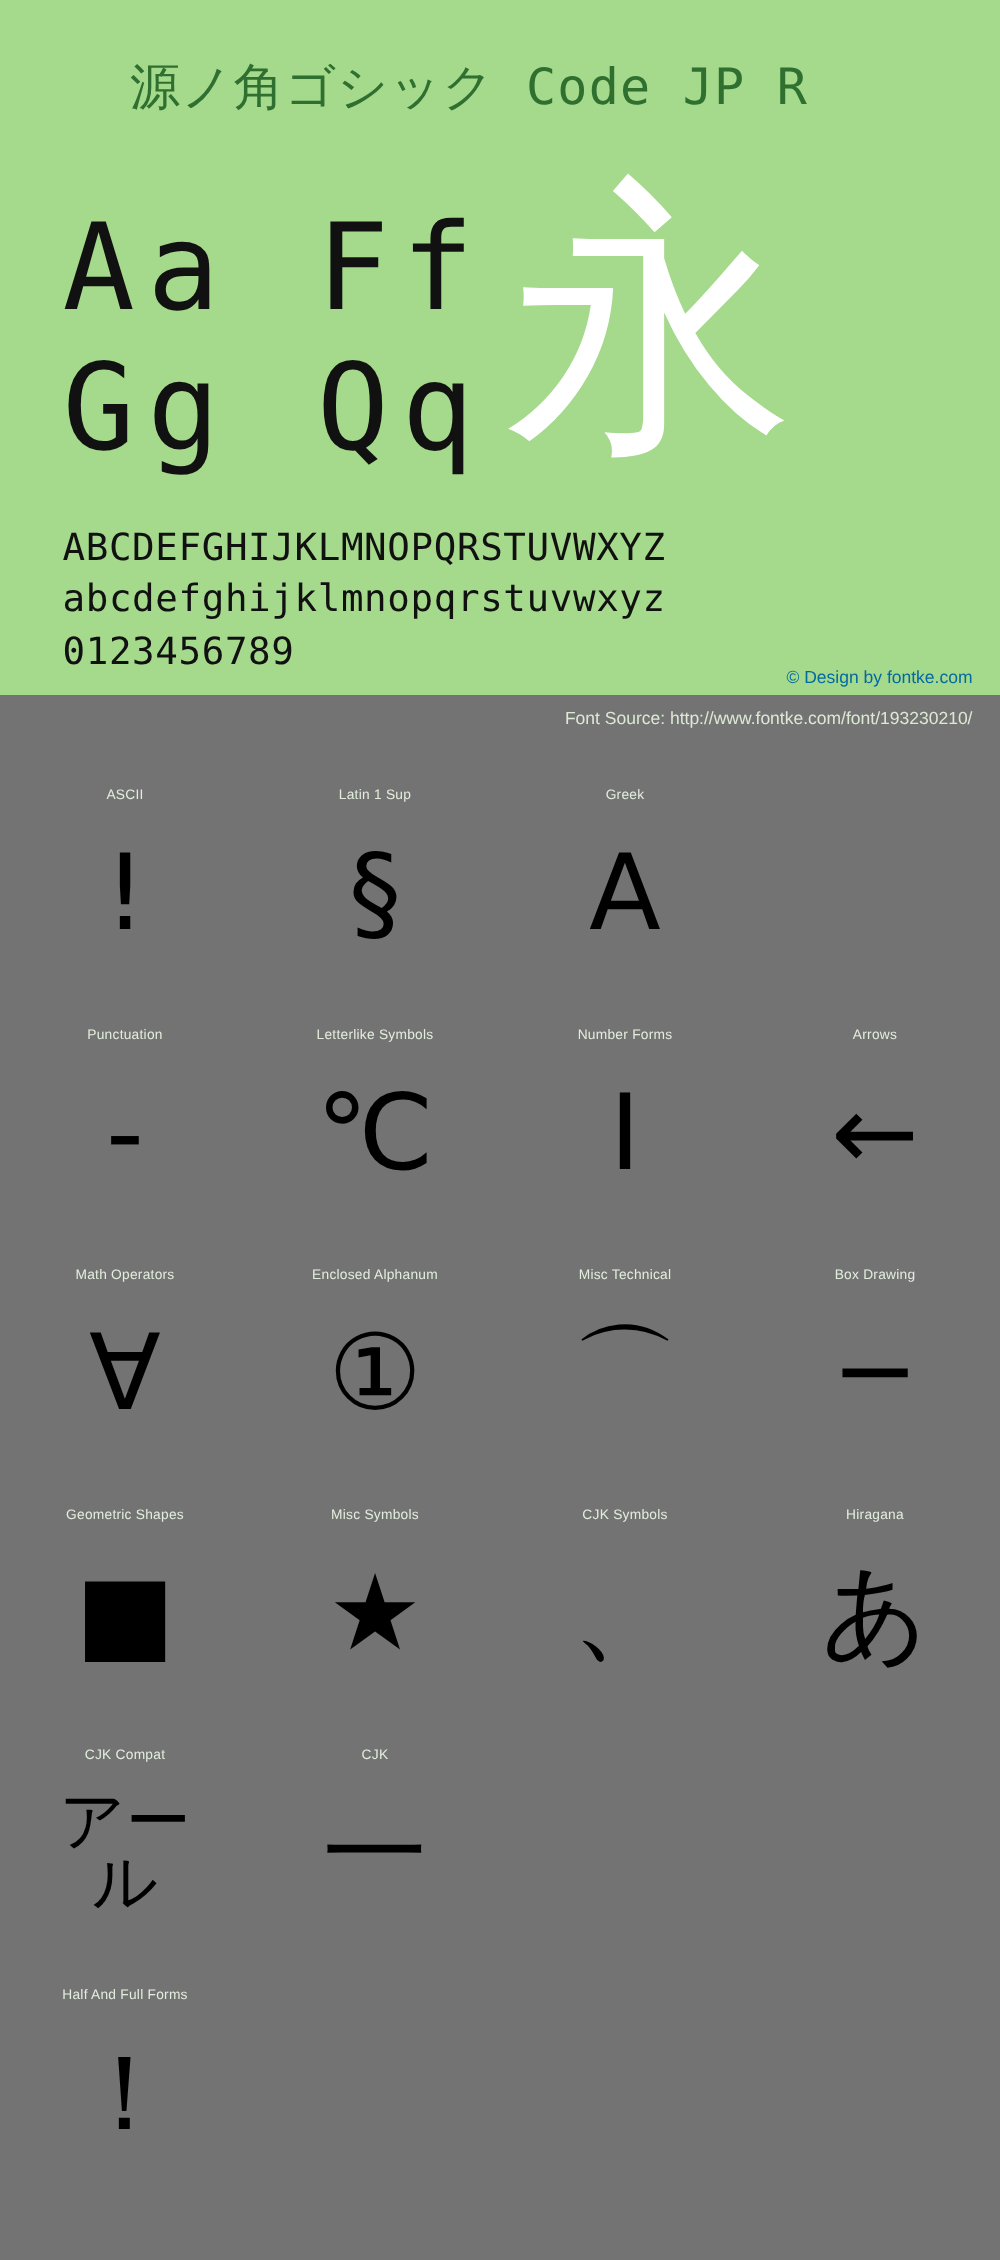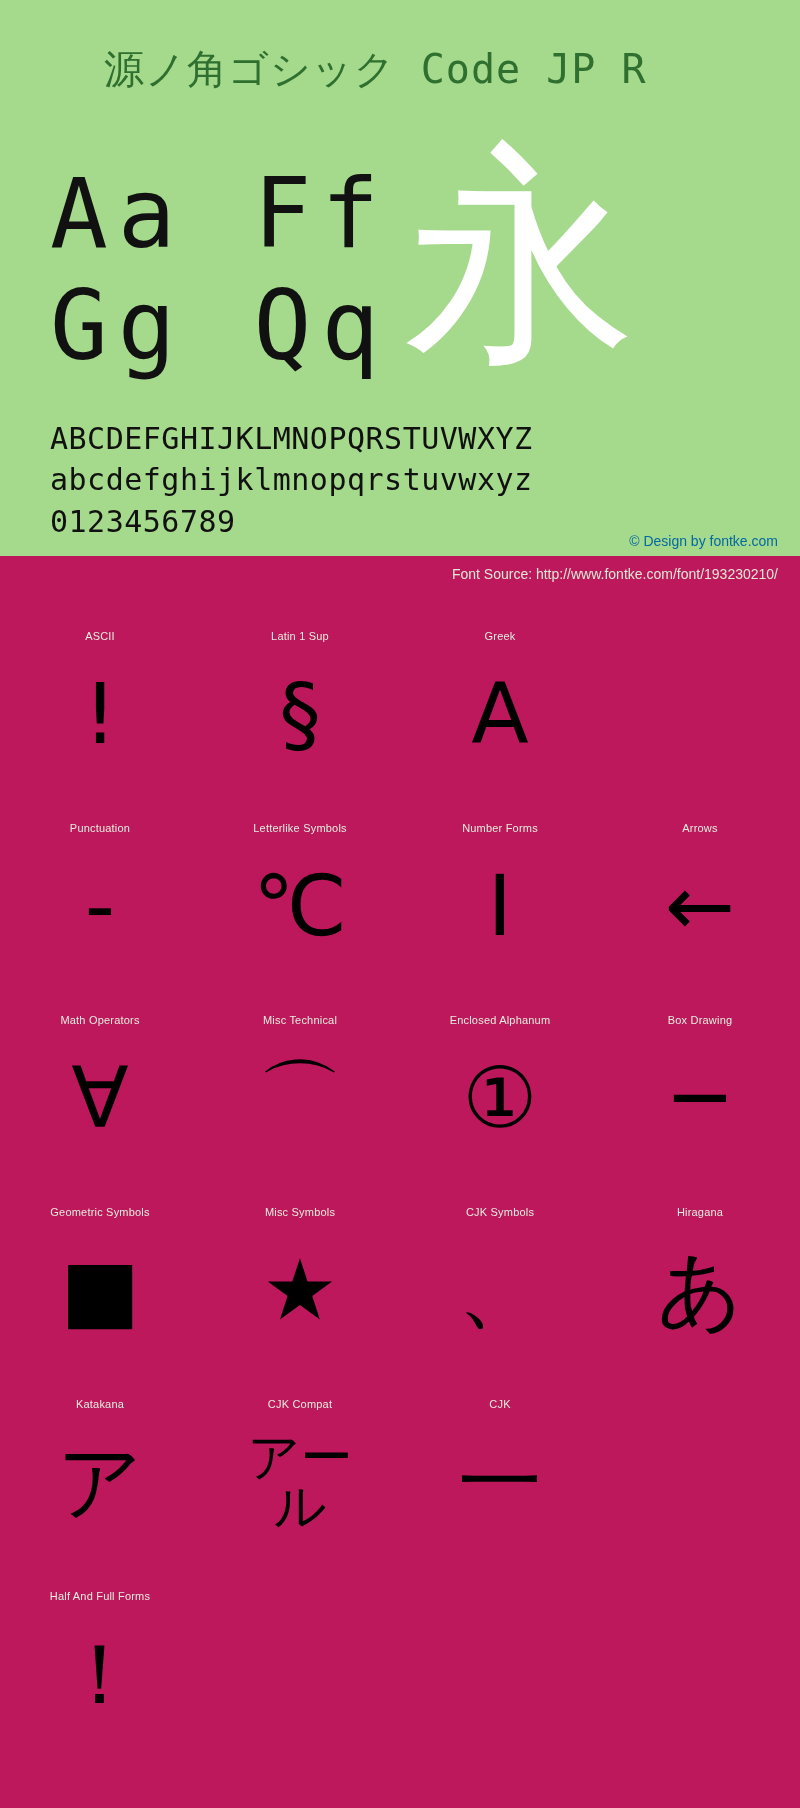--- a/index.html
+++ b/index.html
@@ -99,21 +99,21 @@
     white-space: nowrap;
   }
 
   
   .bottom-panel {
     position: absolute;
     left: 0;
     top: 556px;
     width: 800px;
     height: 1252px;
-    background: #be185d;
+    background: #737373;
     overflow: hidden;
   }
   .source-line {
     position: absolute;
     right: 22px;
     top: 10px;
     font-family: "Liberation Sans", sans-serif;
     font-size: 14px;
     color: #dce9d4;
     white-space: nowrap;
@@ -235,56 +235,52 @@
             <div class="glyph-label">Arrows</div>
             <div class="glyph-char">←</div>
           </div>
         </div>
         <div class="glyph-row">
           <div class="glyph-cell">
             <div class="glyph-label">Math Operators</div>
             <div class="glyph-char">∀</div>
           </div>
           <div class="glyph-cell">
+            <div class="glyph-label">Enclosed Alphanum</div>
+            <div class="glyph-char">①</div>
+          </div>
+          <div class="glyph-cell">
             <div class="glyph-label">Misc Technical</div>
             <div class="glyph-char">⌒</div>
           </div>
           <div class="glyph-cell">
-            <div class="glyph-label">Enclosed Alphanum</div>
-            <div class="glyph-char">①</div>
-          </div>
-          <div class="glyph-cell">
             <div class="glyph-label">Box Drawing</div>
             <div class="glyph-char">─</div>
           </div>
         </div>
         <div class="glyph-row">
           <div class="glyph-cell">
-            <div class="glyph-label">Geometric Symbols</div>
+            <div class="glyph-label">Geometric Shapes</div>
             <div class="glyph-char">■</div>
           </div>
           <div class="glyph-cell">
             <div class="glyph-label">Misc Symbols</div>
             <div class="glyph-char">★</div>
           </div>
           <div class="glyph-cell">
             <div class="glyph-label">CJK Symbols</div>
             <div class="glyph-char">、</div>
           </div>
           <div class="glyph-cell">
             <div class="glyph-label">Hiragana</div>
             <div class="glyph-char">あ</div>
           </div>
         </div>
         <div class="glyph-row">
           <div class="glyph-cell">
-            <div class="glyph-label">Katakana</div>
-            <div class="glyph-char">ア</div>
-          </div>
-          <div class="glyph-cell">
             <div class="glyph-label">CJK Compat</div>
             <div class="glyph-char wrap2">アール</div>
           </div>
           <div class="glyph-cell">
             <div class="glyph-label">CJK</div>
             <div class="glyph-char">一</div>
           </div>
         </div>
         <div class="glyph-row">
           <div class="glyph-cell">

